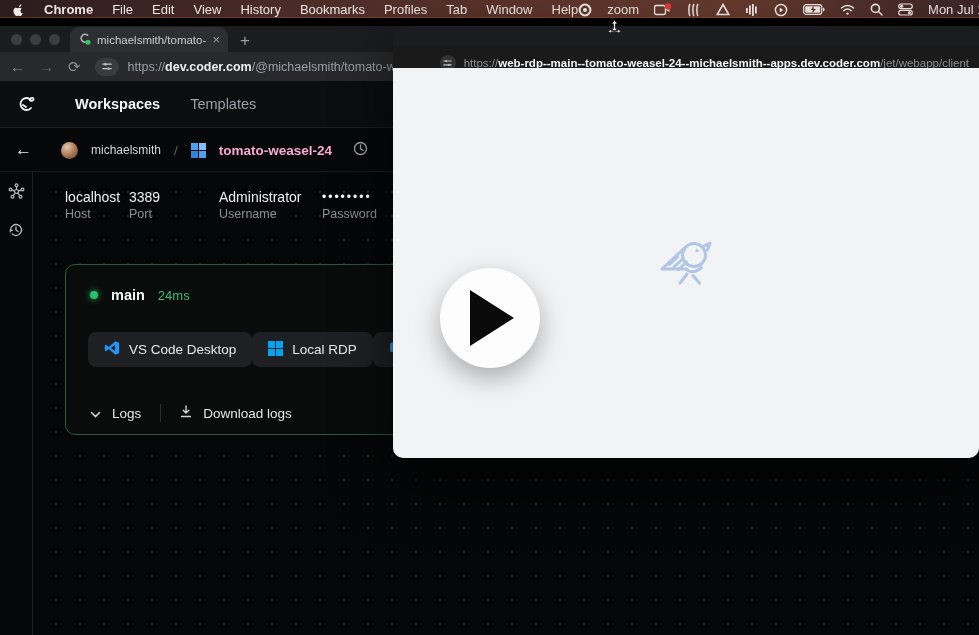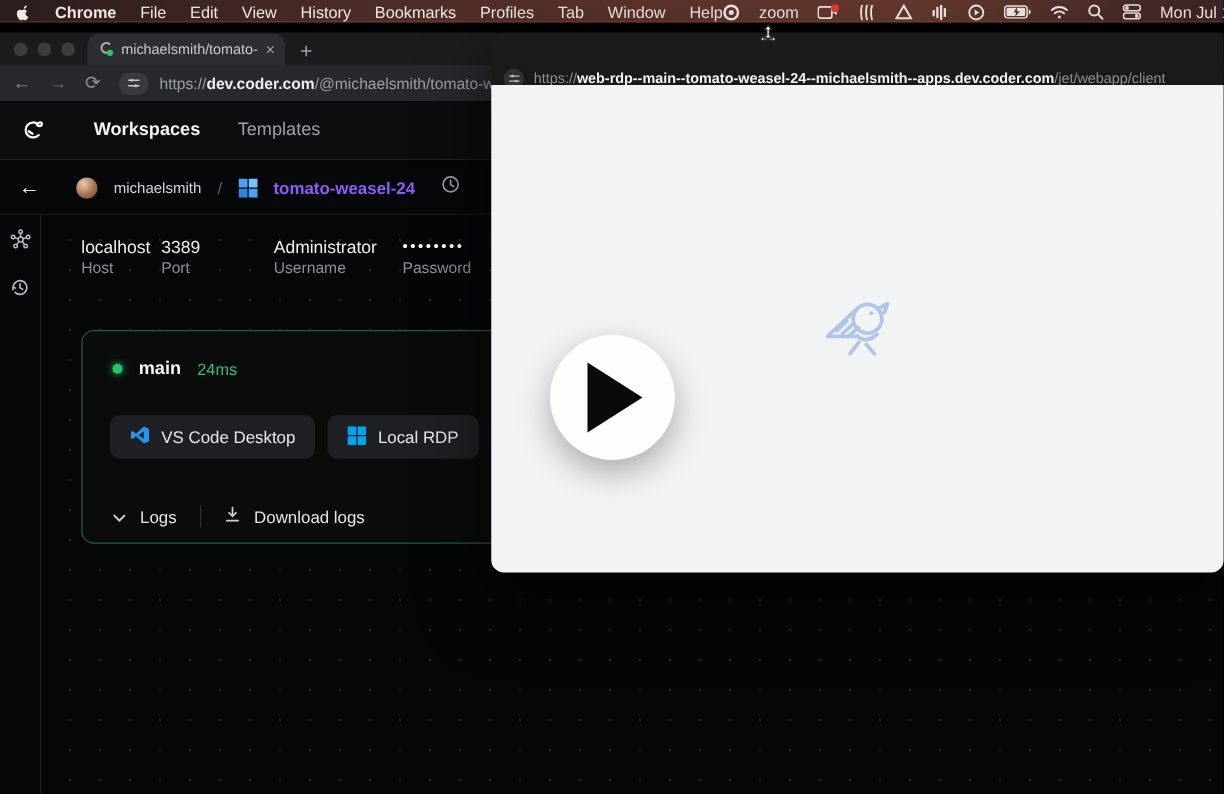--- a/index.html
+++ b/index.html
@@ -42,21 +42,21 @@
   .nav-ws { color:#f2f4f5; font-size:14.5px; font-weight:600; margin-left:7px; }
   .nav-tpl { color:#9ca1a6; font-size:14.5px; }
   .crumbbar { position:absolute; top:48px; left:0; right:0; height:43px; background:#060709; border-bottom:1px solid #191b1e; display:flex; align-items:center; padding:0 15px; gap:13px; }
   .backarrow { color:#e8eaec; font-size:17px; }
   .avatar { width:17px; height:17px; border-radius:50%; background:radial-gradient(circle at 35% 30%,#e8c9a8,#9c6b4b 60%,#5e3c28); margin-left:16px; }
   .crumb-user { color:#d4d7da; font-size:12px; }
   .crumb-sep { color:#5a5e63; font-size:13.5px; }
   .winicon { width:15px; height:15px; display:grid; grid-template-columns:7px 7px; grid-template-rows:7px 7px; gap:1px; }
   .winicon i { background:#4da0f0; }
   .winicon i:nth-child(2){ background:#7cc0ff; } .winicon i:nth-child(3){ background:#2f86d8; }
-  .crumb-ws { color:#8b5cf6; font-size:13.5px; font-weight:600; }
+  .crumb-ws { color:#f9a8d4; font-size:13.5px; font-weight:600; }
   .clockbtn { margin-left:8px; }
 
   .coder-body { position:absolute; top:91px; left:0; right:0; bottom:0; }
   .side { position:absolute; top:0; left:0; bottom:0; width:33px; background:#060708; border-right:1px solid #1d1f21; }
   .side .sicon { position:absolute; left:8px; }
   .dotmain { position:absolute; top:0; left:34px; right:0; bottom:0;
     background-image:radial-gradient(circle,#232527 1px,transparent 1.3px);
     background-size:24px 24px; background-position:10px 8px; }
 
   .fieldrow { position:absolute; top:17px; left:31px; }
@@ -64,32 +64,32 @@
   .fval { color:#eef0f2; font-size:14px; line-height:16px; }
   .flab { color:#8d9196; font-size:12.5px; margin-top:2px; }
   .pwdots { letter-spacing:2px; font-size:12px; line-height:16px; color:#fff; }
   .eyebtn { position:absolute; top:1px; left:91px; }
 
   .agent-card { position:absolute; left:31px; top:92px; width:560px; height:171px; border:1px solid #2b5a3f; border-radius:10px; background:#0a0c0b; }
   .agentrow { position:absolute; top:22px; left:24px; display:flex; align-items:center; gap:13px; }
   .gdot { width:8px; height:8px; border-radius:50%; background:#27c26c; box-shadow:0 0 6px 1px rgba(39,194,108,.6); }
   .aname { color:#f4f6f7; font-size:14.5px; font-weight:700; }
   .alat { color:#2fbf7f; font-size:13px; }
-  .btnrow { position:absolute; top:67px; left:22px; display:flex; gap:10px; }
+  .btnrow { position:absolute; top:67px; left:22px; display:flex; gap:0; }
   .appbtn { height:35px; background:#1e2023; border-radius:8px; display:flex; align-items:center; gap:9px; padding:0 16px; color:#e6e8ea; font-size:13.5px; white-space:nowrap; }
   .logsrow { position:absolute; top:139px; left:24px; display:flex; align-items:center; gap:11px; color:#e4e6e8; font-size:13.5px; font-weight:500; }
   .vdiv { width:1px; height:18px; background:#2c2e31; margin:0 8px; }
 
   
   .devo { position:absolute; left:393px; top:26px; width:586px; height:432px; border-radius:10px; box-shadow:0 22px 55px rgba(0,0,0,.65); }
   .devo-title { position:absolute; top:0; left:0; right:0; height:19px; background:#3e2f2b; border-radius:10px 10px 0 0; display:flex; align-items:center; }
   .tl { display:flex; gap:7px; padding-left:8px; }
   .tl i { width:11px; height:11px; border-radius:50%; display:block; }
   .devo-name { position:absolute; left:0; right:0; text-align:center; color:#b3a8a3; font-size:11px; font-weight:700; }
-  .devo-url { position:absolute; top:19px; left:0; right:0; height:35px; background:#1a1a1a; display:flex; align-items:center; gap:8px; padding:0 10px; }
+  .devo-url { position:absolute; top:19px; left:0; right:0; height:35px; background:#1a1a1a; display:flex; align-items:center; gap:8px; padding:0 10px;justify-content:flex-end; }
   .devo-tune { width:16px; height:16px; border-radius:50%; background:#323232; display:flex; align-items:center; justify-content:center; flex:0 0 auto; }
   .devo-urltext { font-size:11.5px; color:#8f9194; white-space:nowrap; overflow:hidden; }
   .devo-urltext b { color:#f3f4f5; font-weight:700; }
   .devo-content { position:absolute; top:42px; left:0; right:0; bottom:0; background:#f2f3f5; border-radius:0 0 10px 10px; overflow:hidden; }
   .playbtn { position:absolute; left:47px; top:200px; width:100px; height:100px; border-radius:50%; background:#fdfdfd; box-shadow:0 10px 26px rgba(0,0,0,.30); display:flex; align-items:center; justify-content:center; }
   .birdlogo { position:absolute; left:263px; top:167px; }
 
   .movecursor { position:absolute; left:606px; top:19px; z-index:50; }
 </style>
 </head>

